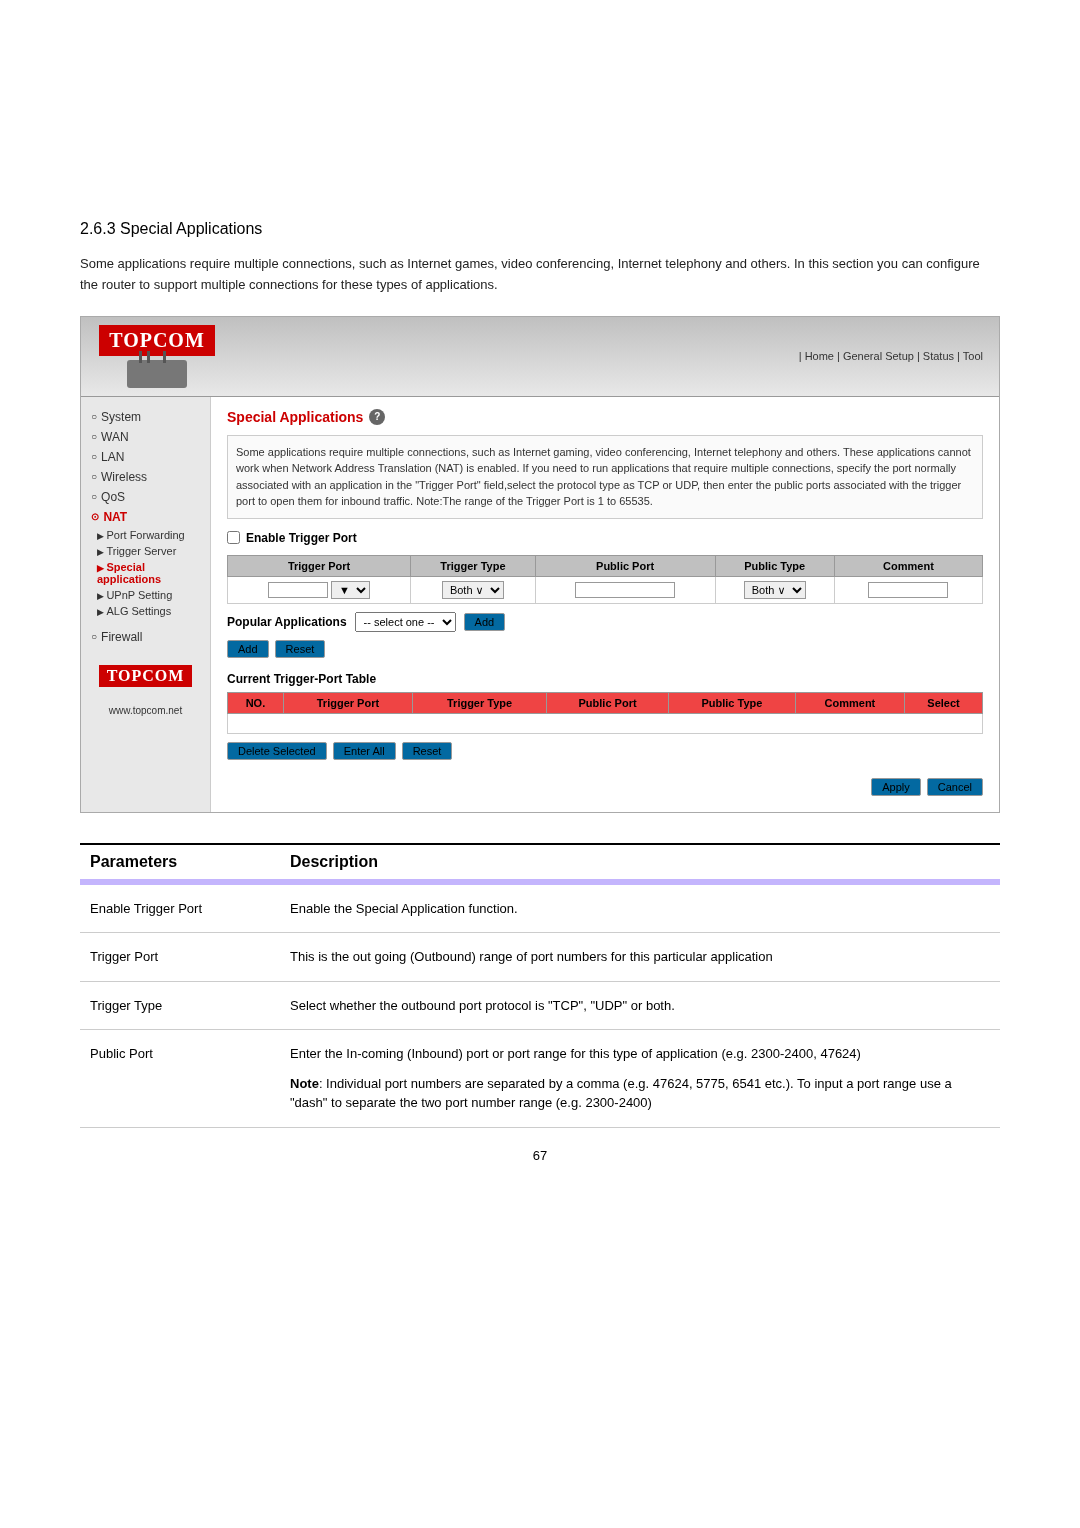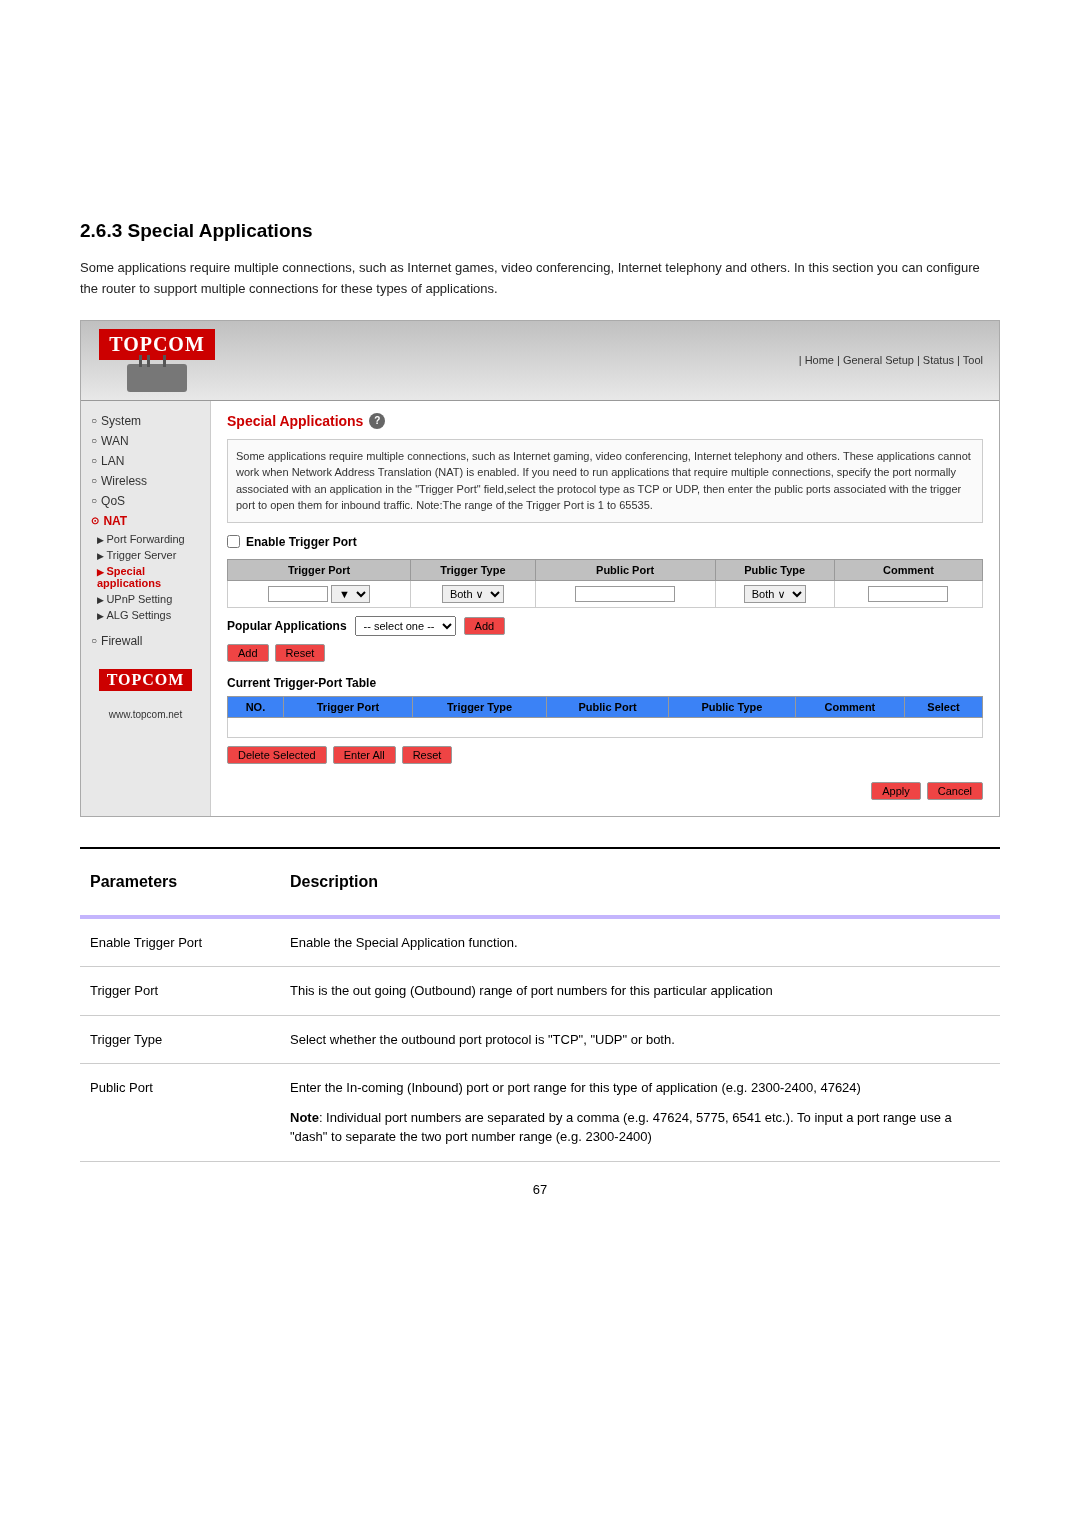--- a/index.html
+++ b/index.html
@@ -10,22 +10,22 @@
       color: #000;
       width: 1080px;
       min-height: 1528px;
     }
 
     .page-container {
       padding: 40px 80px 60px 80px;
     }
 
     .section-title {
-      font-size: 19px;
-      font-weight: bold;
+      font-size: 16px;
+      font-weight: normal;
       margin-bottom: 16px;
       margin-top: 180px;
     }
 
     .intro-text {
       font-size: 13px;
       line-height: 1.6;
       margin-bottom: 20px;
       color: #222;
     }
@@ -243,21 +243,21 @@
 
     .popular-row select {
       font-size: 11px;
       padding: 2px 4px;
     }
 
     .btn {
       font-size: 11px;
       padding: 2px 10px;
       border: 1px solid #999;
-      background: #ef4444;
+      background: #0369a1;
       cursor: pointer;
       border-radius: 2px;
     }
 
     .action-row {
       display: flex;
       gap: 6px;
       margin-bottom: 14px;
     }
 
@@ -268,21 +268,21 @@
     }
 
     .current-port-table {
       width: 100%;
       border-collapse: collapse;
       font-size: 11px;
       margin-bottom: 8px;
     }
 
     .current-port-table th {
-      background: #3b82f6;
+      background: #ef4444;
       border: 1px solid #999;
       padding: 4px 6px;
       text-align: center;
       font-weight: bold;
     }
 
     .current-port-table td {
       border: 1px solid #ccc;
       padding: 4px 6px;
       background: #fff;
@@ -325,22 +325,22 @@
 
     .params-table td:first-child {
       width: 200px;
       font-weight: normal;
       color: #000;
     }
 
     .params-header {
       display: grid;
       grid-template-columns: 200px 1fr;
-      border-bottom: 4px solid #c4b5fd;
-      padding: 24px 10px;
+      border-bottom: 6px solid #c4b5fd;
+      padding: 8px 10px;
     }
 
     .params-header-col {
       font-size: 16px;
       font-weight: bold;
     }
 
     .note-text {
       font-weight: bold;
     }

